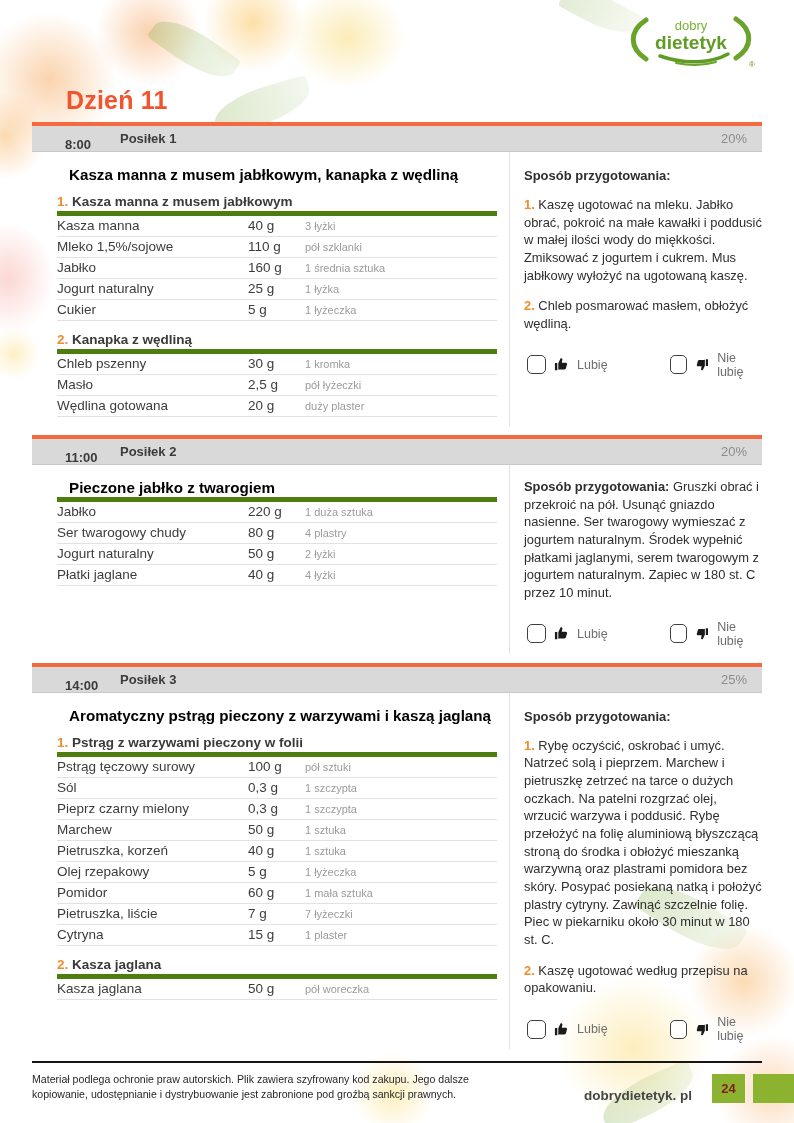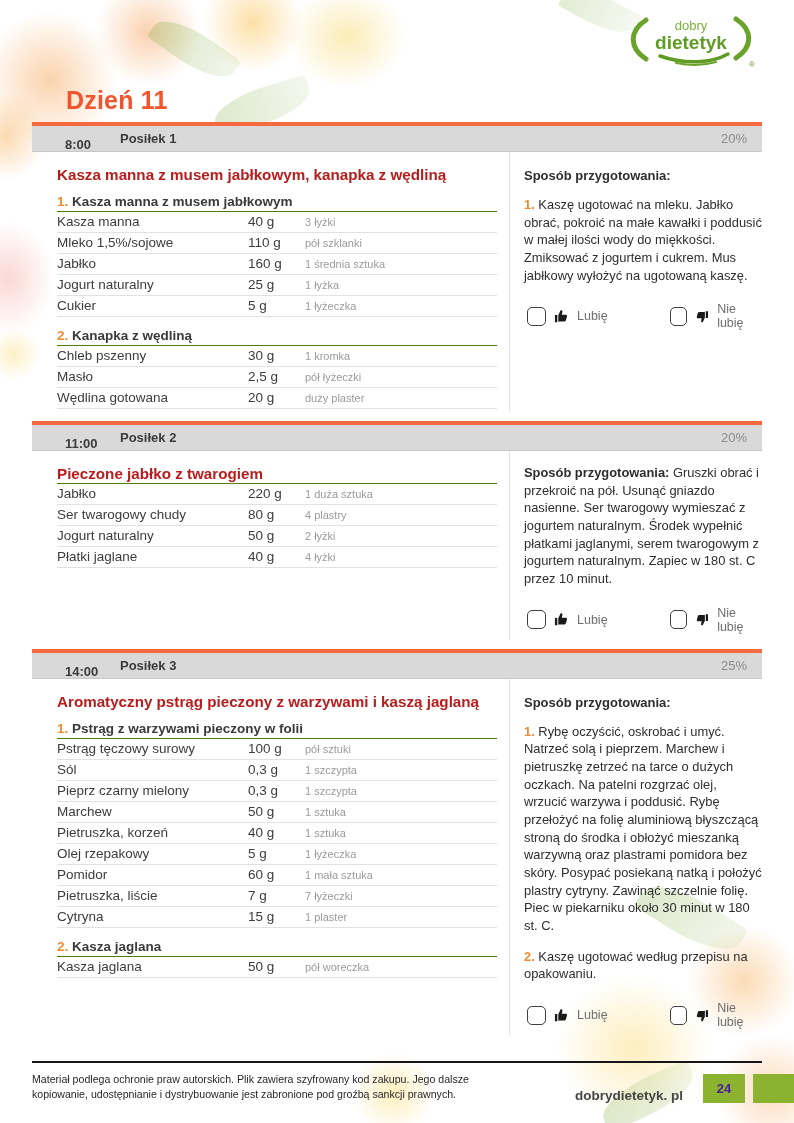--- a/index.html
+++ b/index.html
@@ -27,45 +27,45 @@
     background:#d9d9d9;border-top:4px solid #f4693f;border-bottom:1px solid #c8c8c8;
     font-size:13px;font-weight:bold;color:#3b3b3b;
   }
   .mtime{margin-left:33px;width:55px;margin-top:12px;}
   .mname{margin-left:0;}
   .mpct{margin-left:auto;margin-right:15px;font-weight:normal;color:#8c8c8c;}
   .meal{margin-bottom:9px;}
   .mbody{display:flex;align-items:stretch;}
   .mleft{flex:1 1 auto;padding:0 12px 0 25px;min-width:0;}
   .mright{width:238px;flex:0 0 238px;border-left:1px solid #e2e2e2;padding:0 0 0 14px;}
-  h2.mtitle{margin:14px 0 1px 0;font-size:15.2px;font-weight:bold;color:#b91c1c;}
+  h2.mtitle{margin:14px 0 1px 12px;font-size:15.2px;font-weight:bold;color:#000000;}
   .sec-head{margin:11px 0 2px 0;font-size:13.5px;font-weight:bold;color:#3a3a3a;}
   .num{color:#f08b2e;font-weight:bold;}
-  .table{margin-bottom:3px;border-top:1px solid #4d7c0f;}
+  .table{margin-bottom:9px;border-top:5px solid #4d7c0f;}
   .row{display:flex;align-items:baseline;border-bottom:1px solid #e2e2e2;padding:2px 0 3px 0;}
   .c-name{flex:0 0 191px;font-size:13.5px;color:#3c3c3c;}
   .c-amt{flex:0 0 57px;font-size:13.5px;color:#3c3c3c;}
   .c-meas{flex:1 1 auto;font-size:11px;color:#9b9b9b;}
   
   .prep-head{margin:16px 0 0 0;font-size:13px;font-weight:bold;color:#2e2e2e;}
   .prep-p{margin:13px 0 0 0;font-size:12.9px;line-height:1.37;color:#2e2e2e;}
   .prep-p b{font-weight:bold;}
   .likes{display:flex;gap:62px;margin:18px 0 6px 3px;align-items:center;}
   .likegrp{display:inline-flex;align-items:center;gap:8px;}
   .cb{width:17px;height:17px;border:1.5px solid #3f3f3f;border-radius:5px;background:#fff;display:inline-block;}
   .thumb{display:inline-block;}
   .thumb.down{transform:rotate(180deg);}
   .likelbl{font-size:12.5px;color:#6e6e6e;}
   
   .footer{position:absolute;left:32px;right:0;top:1061px;z-index:1;}
   .footer-rule{width:730px;border-top:2px solid #161616;}
   .footer-row{display:flex;align-items:flex-end;margin-top:9px;}
   .copyright{margin:0;width:438px;font-size:10.6px;line-height:1.45;color:#272727;}
   .site{margin-left:auto;margin-right:20px;font-size:13.5px;font-weight:bold;color:#454545;}
-  .pageno{width:42px;height:29px;background:#8cb32f;color:#4c1d95;font-size:13px;font-weight:bold;
+  .pageno{width:33px;height:29px;background:#8cb32f;color:#7f1d1d;font-size:13px;font-weight:bold;
           display:flex;align-items:center;justify-content:center;}
   .greenbar{width:41px;height:29px;background:#8cb32f;margin-left:8px;}
 </style>
 </head>
 <body>
 
 <div class="decor blob" style="left:-18px;top:12px;width:135px;height:135px;background:radial-gradient(closest-side,rgba(244,150,60,.42),rgba(244,150,60,0));"></div>
 <div class="decor blob" style="left:96px;top:-20px;width:105px;height:105px;background:radial-gradient(closest-side,rgba(243,135,45,.38),rgba(243,135,45,0));"></div>
 <div class="decor blob" style="left:203px;top:-28px;width:100px;height:100px;background:radial-gradient(closest-side,rgba(250,185,60,.45),rgba(250,185,60,0));"></div>
 <div class="decor blob" style="left:288px;top:-14px;width:118px;height:102px;background:radial-gradient(closest-side,rgba(247,215,105,.48),rgba(247,215,105,0));"></div>
@@ -149,20 +149,21 @@
               <div class="row">
                 <span class="c-name">Wędlina gotowana</span>
                 <span class="c-amt">20 g</span>
                 <span class="c-meas">duży plaster</span>
               </div>
             </div>
           </div>
           <div class="mright">
             <p class="prep-head">Sposób przygotowania:</p>
             <p class="prep-p"><span class="num">1.</span> <span>Kaszę ugotować na mleku. Jabłko obrać, pokroić na małe kawałki i poddusić w małej ilości wody do miękkości. Zmiksować z jogurtem i cukrem. Mus jabłkowy wyłożyć na ugotowaną kaszę.</span></p>
+            <p class="prep-p"><span class="num">2.</span> <span>Chleb posmarować masłem, obłożyć wędliną.</span></p>
             <div class="likes">
               <span class="likegrp">
                 <span class="cb"></span>
                 <svg class="thumb" viewBox="0 0 16 16" width="15" height="15">
                   <path d="M1 6.3h2.5V14H1zM4.6 13.6V6.6l2.3-5c.8-.6 2-.1 2.1 1l-.7 3.4h4.3c.9 0 1.6.9 1.3 1.8l-1.2 4.3c-.2.7-.8 1.2-1.5 1.2H5.6z" fill="#1a1a1a"></path>
                 </svg>
                 <span class="likelbl">Lubię</span>
               </span>
               <span class="likegrp">
                 <span class="cb"></span>

